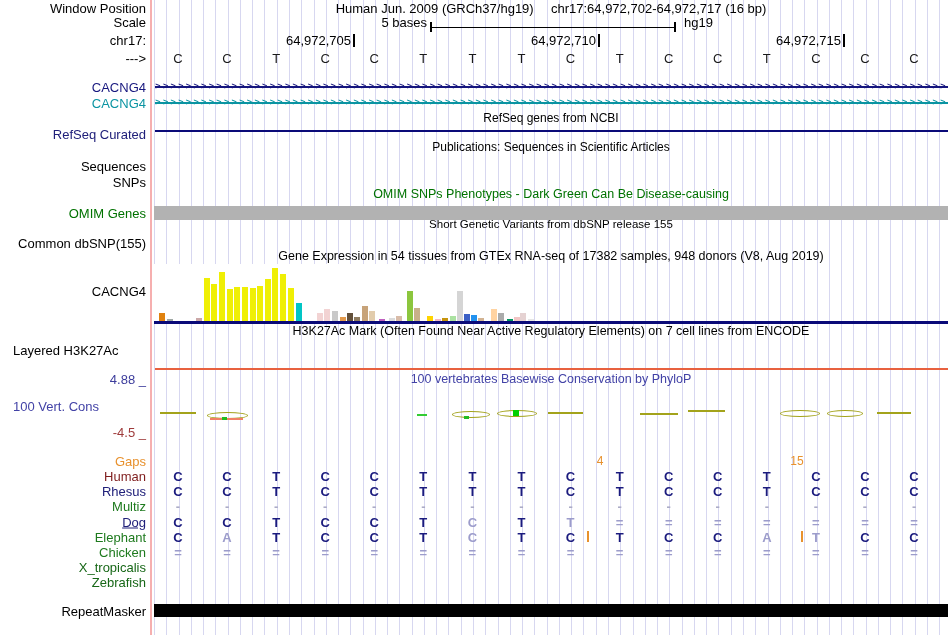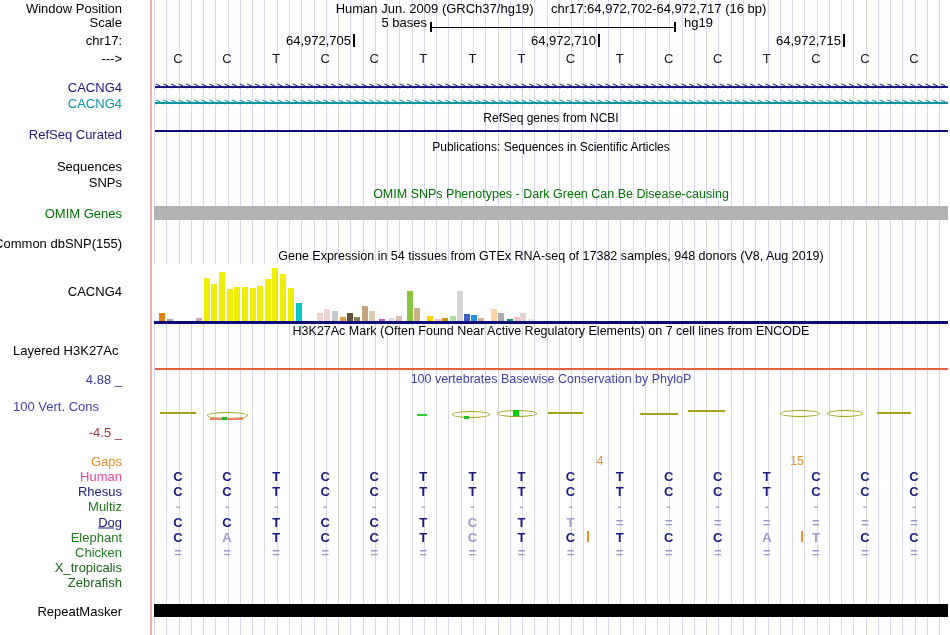--- a/index.html
+++ b/index.html
@@ -1,21 +1,21 @@
 <!DOCTYPE html>
 <html><head>
 <meta charset="utf-8">
 <style>
   html,body{margin:0;padding:0;background:#fff;}
   #browser{position:relative;width:950px;height:635px;background:#fff;overflow:hidden;
            font-family:"Liberation Sans","DejaVu Sans",sans-serif;font-size:13px;color:#000;}
   .grid{position:absolute;left:154px;top:0;width:794px;height:635px;
         background:repeating-linear-gradient(90deg,#D7D7F0 0px,#D7D7F0 1px,transparent 1px,transparent 12.27px);}
   .guide{position:absolute;left:150px;top:0;width:2px;height:635px;background:#F6AFAF;}
-  .lbl{position:absolute;right:828px;transform:translateY(-50%);white-space:nowrap;text-align:center;}
+  .lbl{position:absolute;right:804px;transform:translateY(-50%);white-space:nowrap;text-align:center;}
   .lbl-left{position:absolute;left:13px;transform:translateY(-50%);white-space:nowrap;}
   .note{position:absolute;left:154px;width:794px;text-align:center;transform:translateY(-50%);
         white-space:nowrap;font-size:12.5px;}
   .note13{font-size:13px;}
   .note11{font-size:11.5px;}
   .tick{position:absolute;width:1.5px;background:#000;}
   .coordlbl{position:absolute;transform:translateY(-50%);text-align:right;width:110px;}
   .seqbase{position:absolute;transform:translate(-50%,-50%);color:#1a1a1a;}
   .chev{position:absolute;transform:translate(-50%,-54%);font-size:9px;font-weight:bold;line-height:9px;}
   .bar{position:absolute;width:6px;}
@@ -298,20 +298,21 @@
   <div class="lbl" style="top:134px;color:#20207A">RefSeq Curated</div>
 
   <div class="note" style="top:147px;font-size:12px">Publications: Sequences in Scientific Articles</div>
   <div class="lbl" style="top:166px">Sequences</div>
   <div class="lbl" style="top:182px">SNPs</div>
 
   <div class="note" style="top:194px;color:#007200">OMIM SNPs Phenotypes - Dark Green Can Be Disease-causing</div>
   <div style="position:absolute;left:154px;top:206px;width:794px;height:14px;background:#B2B2B2"></div>
   <div class="lbl" style="top:213px;color:#007200">OMIM Genes</div>
 
+  <div class="note note11" style="top:224px">Short Genetic Variants from dbSNP release 155</div>
   <div class="lbl" style="top:243px">Common dbSNP(155)</div>
 
   <div class="note" style="top:256px">Gene Expression in 54 tissues from GTEx RNA-seq of 17382 samples, 948 donors (V8, Aug 2019)</div>
   <div style="position:absolute;left:154px;top:264px;width:380px;height:57px;background:#fff"></div>
   <div id="gtex-bars">
       <div class="bar" style="left: 159px; top: 313px; height: 8px; background: rgb(224, 130, 15);"></div>
       <div class="bar" style="left: 167px; top: 319px; height: 2px; background: rgb(159, 168, 164);"></div>
       <div class="bar" style="left: 196px; top: 318px; height: 3px; background: rgb(203, 168, 168);"></div>
       <div class="bar" style="left: 204px; top: 278px; height: 43px; background: rgb(239, 239, 5);"></div>
       <div class="bar" style="left: 211px; top: 284px; height: 37px; background: rgb(239, 239, 5);"></div>
@@ -380,21 +381,21 @@
       <div class="oline" style="left: 688px; top: 410px; width: 37px;"></div>
       <div class="lens" style="left: 780px; top: 410px; width: 40px;"></div>
       <div class="lens" style="left: 827px; top: 410px; width: 36px;"></div>
       <div class="oline" style="left: 877px; top: 412px; width: 34px;"></div>
     </div>
 
   <div class="lbl" style="top:461px;color:#E8912D">Gaps</div>
   <div id="multiz-rows">
       <span class="gapnum" style="left: 600px; top: 461px;">4</span>
       <span class="gapnum" style="left: 797px; top: 461px;">15</span>
-      <div class="lbl" style="top: 476px; color: #ec4899;">Human</div>
+      <div class="lbl" style="top: 476px; color: #7f1d1d;">Human</div>
       <span class="cell" style="left: 178px; top: 476px;">C</span>
       <span class="cell" style="left: 227.07px; top: 476px;">C</span>
       <span class="cell" style="left: 276.14px; top: 476px;">T</span>
       <span class="cell" style="left: 325.21px; top: 476px;">C</span>
       <span class="cell" style="left: 374.28px; top: 476px;">C</span>
       <span class="cell" style="left: 423.35px; top: 476px;">T</span>
       <span class="cell" style="left: 472.42px; top: 476px;">T</span>
       <span class="cell" style="left: 521.49px; top: 476px;">T</span>
       <span class="cell" style="left: 570.56px; top: 476px;">C</span>
       <span class="cell" style="left: 619.63px; top: 476px;">T</span>

